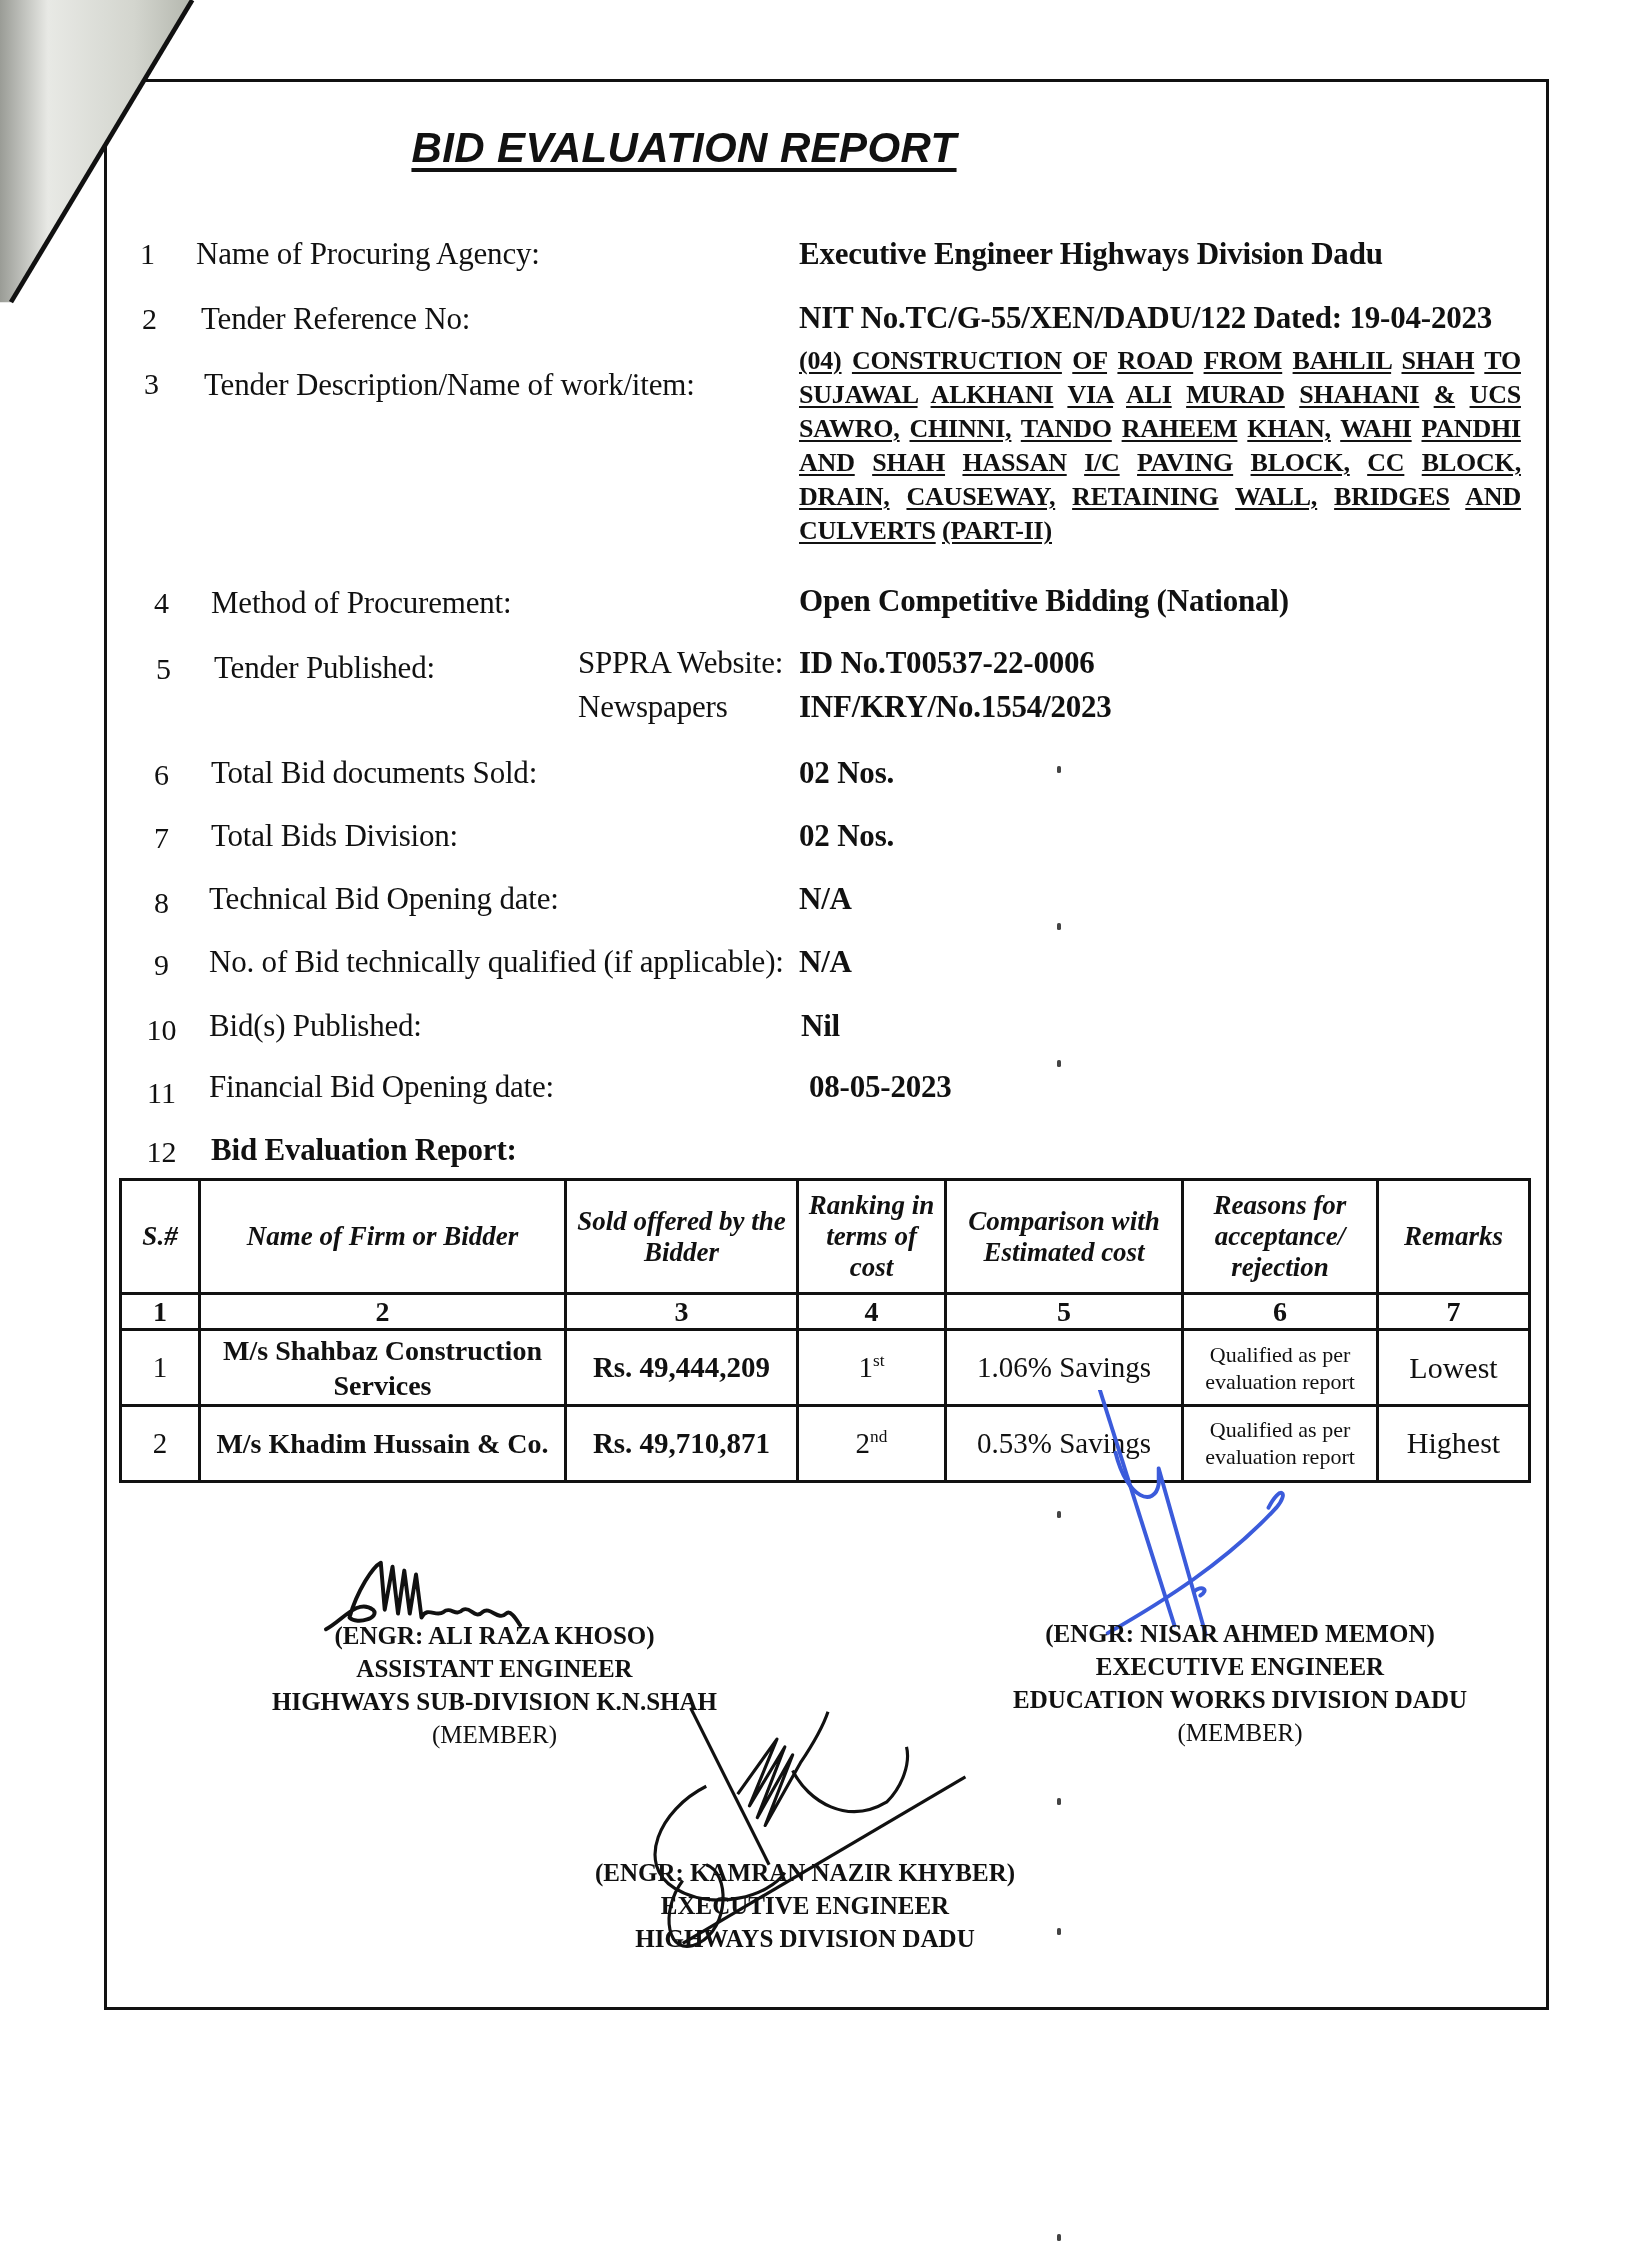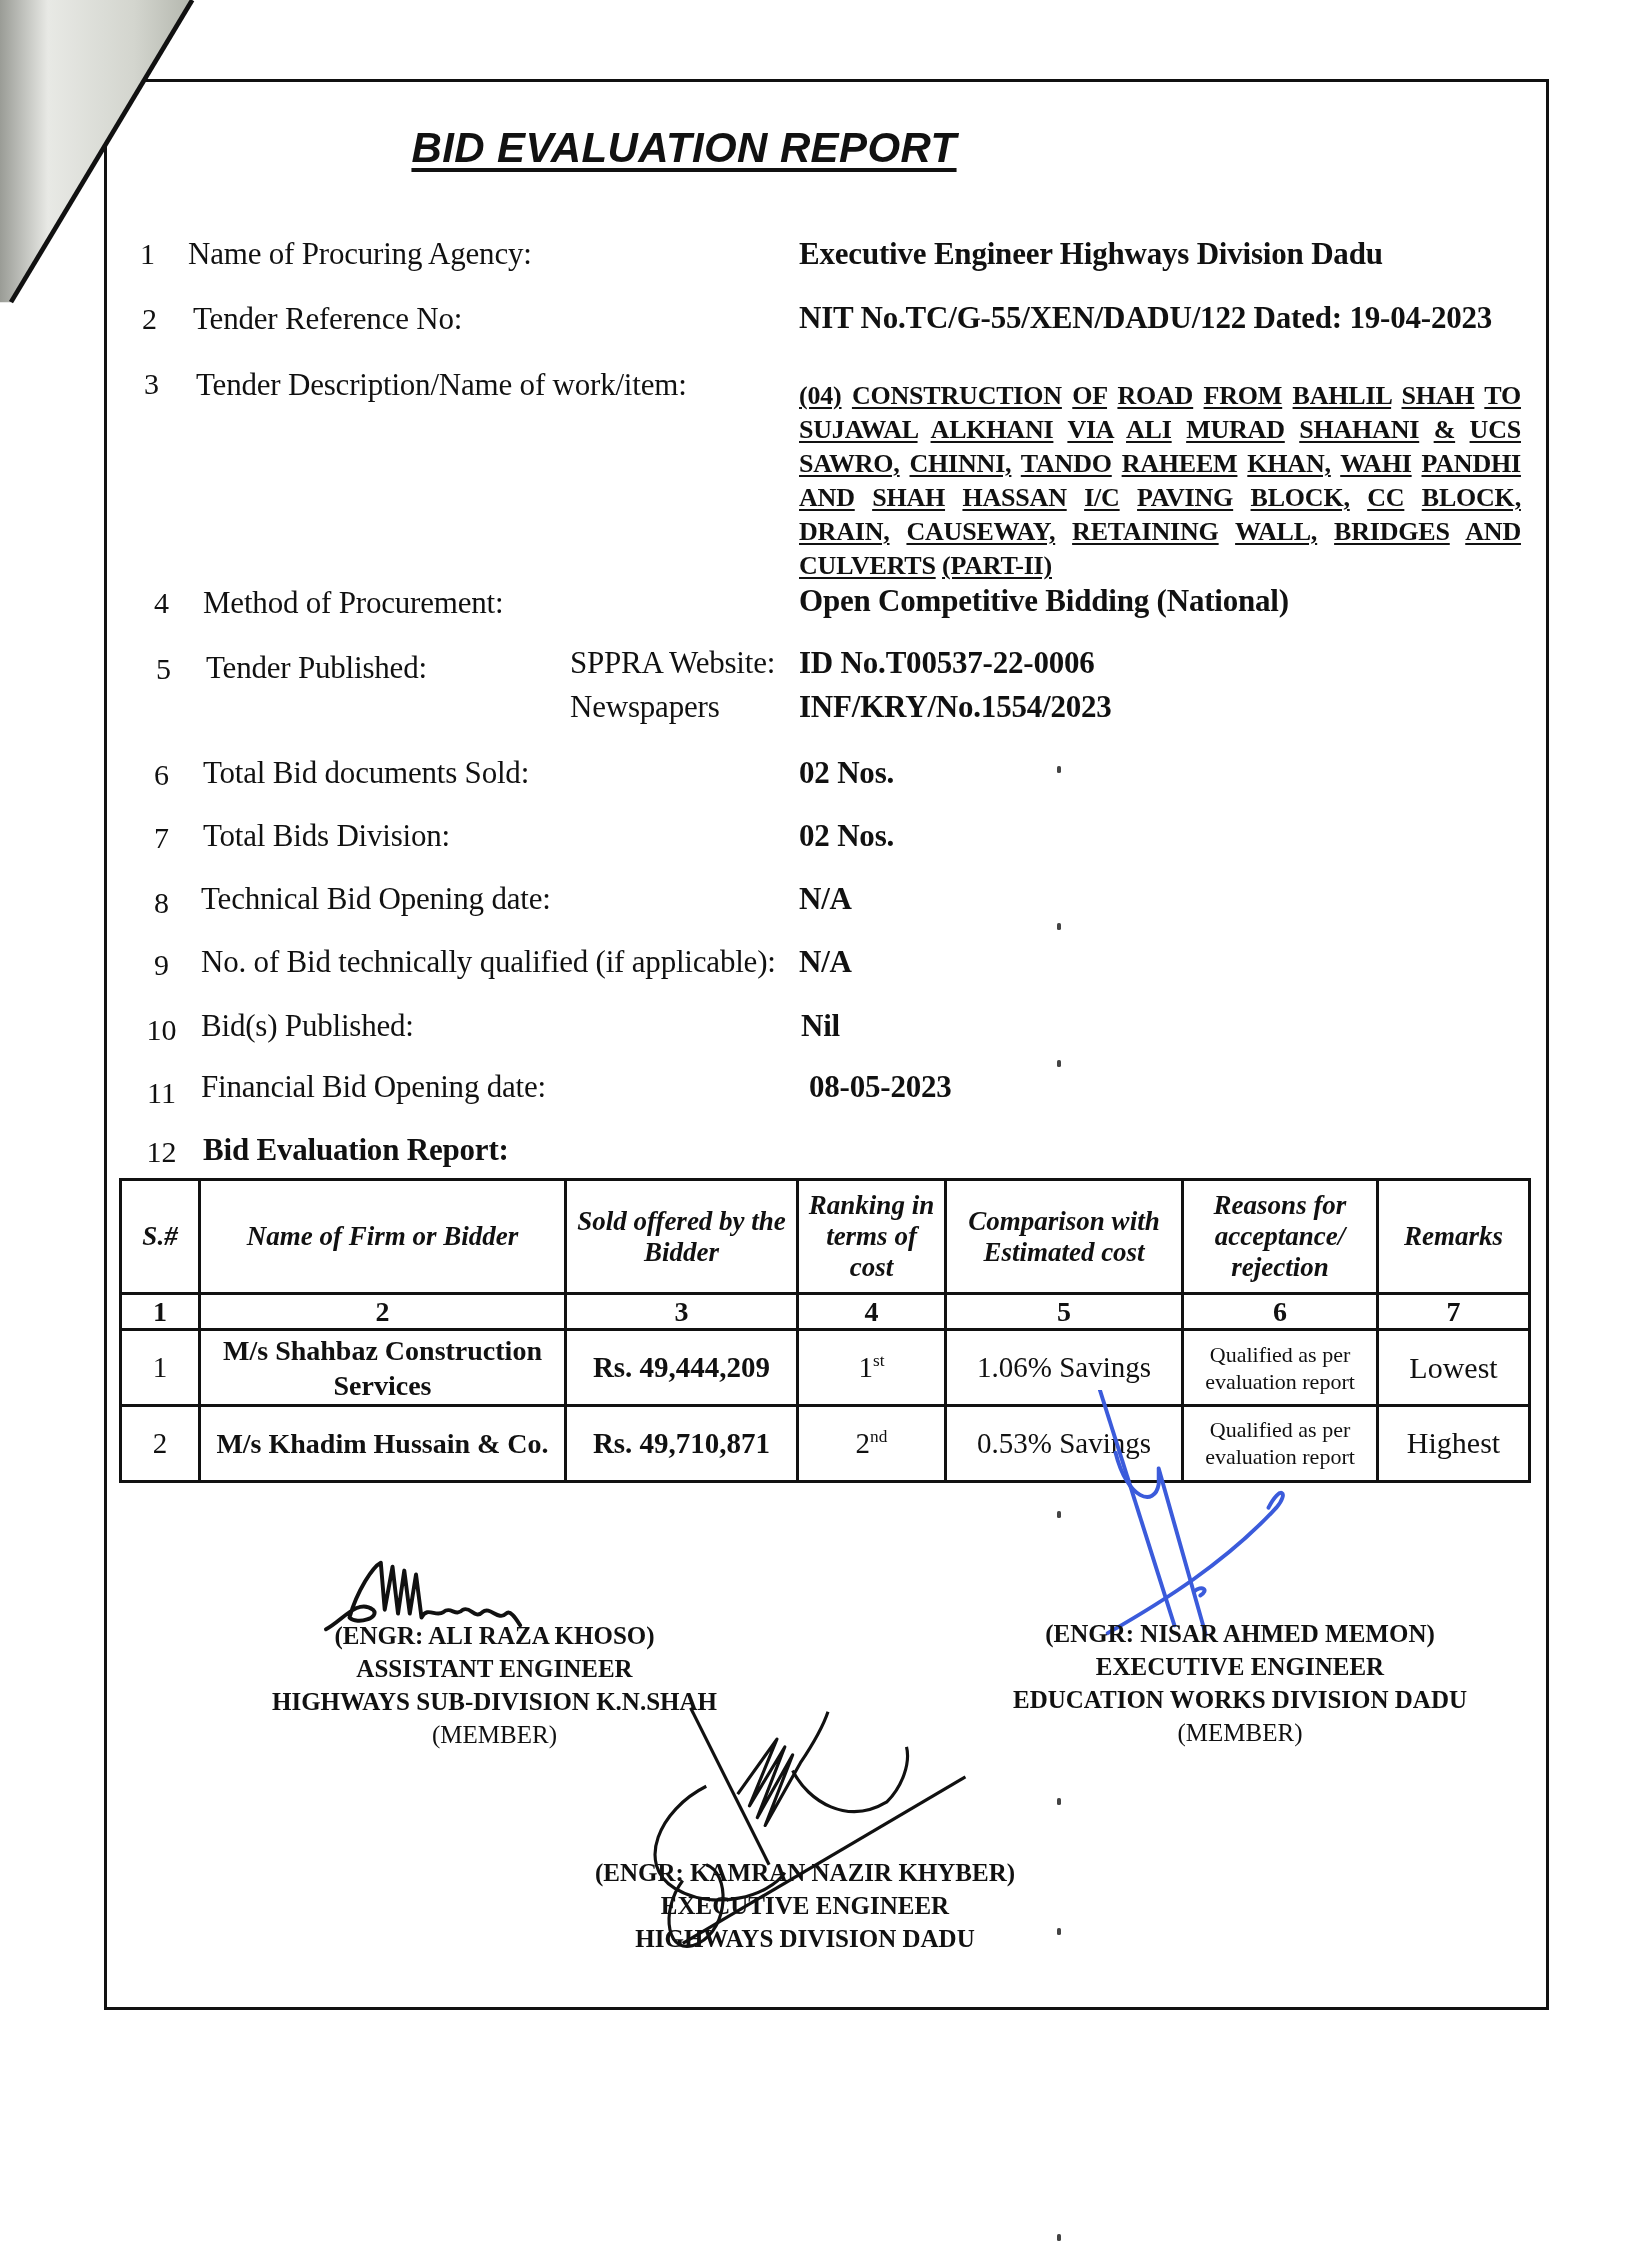--- a/index.html
+++ b/index.html
@@ -16,24 +16,24 @@
     position: absolute; left: 0; top: 0; width: 204px; height: 314px; z-index: 5;
   }
   .title {
     position: absolute; left: 0; width: 1368px; top: 124px; text-align: center;
     font-family: "Liberation Sans", "DejaVu Sans", sans-serif;
     font-weight: bold; font-style: italic; font-size: 42px; letter-spacing: 0.4px;
   }
   .title span { text-decoration: underline; text-decoration-thickness: 3.9px; text-underline-offset: 6.3px; }
 
   .num { position: absolute; font-size: 30px; width: 47px; text-align: center; }
-  .lbl { position: absolute; font-size: 31px; letter-spacing: -0.2px; }
+  .lbl { position: absolute; font-size: 31px; letter-spacing: -0.2px; margin-left: 8px; }
   .val { position: absolute; font-size: 31px; font-weight: bold; letter-spacing: -0.2px; }
   .desc {
-    position: absolute; left: 799px; top: 379px; width: 722px;
+    position: absolute; left: 799px; top: 344px; width: 722px;
     font-size: 26px; font-weight: bold; line-height: 34px; text-align: justify;
     text-align-last: left; letter-spacing: -0.2px;
   }
   .desc span { text-decoration: underline; text-decoration-thickness: 1.6px; text-underline-offset: 3.1px; }
 
   table.bid {
     position: absolute; left: 119px; top: 1178px; width: 1407px;
     border-collapse: collapse; table-layout: fixed;
   }
   table.bid td, table.bid th {

